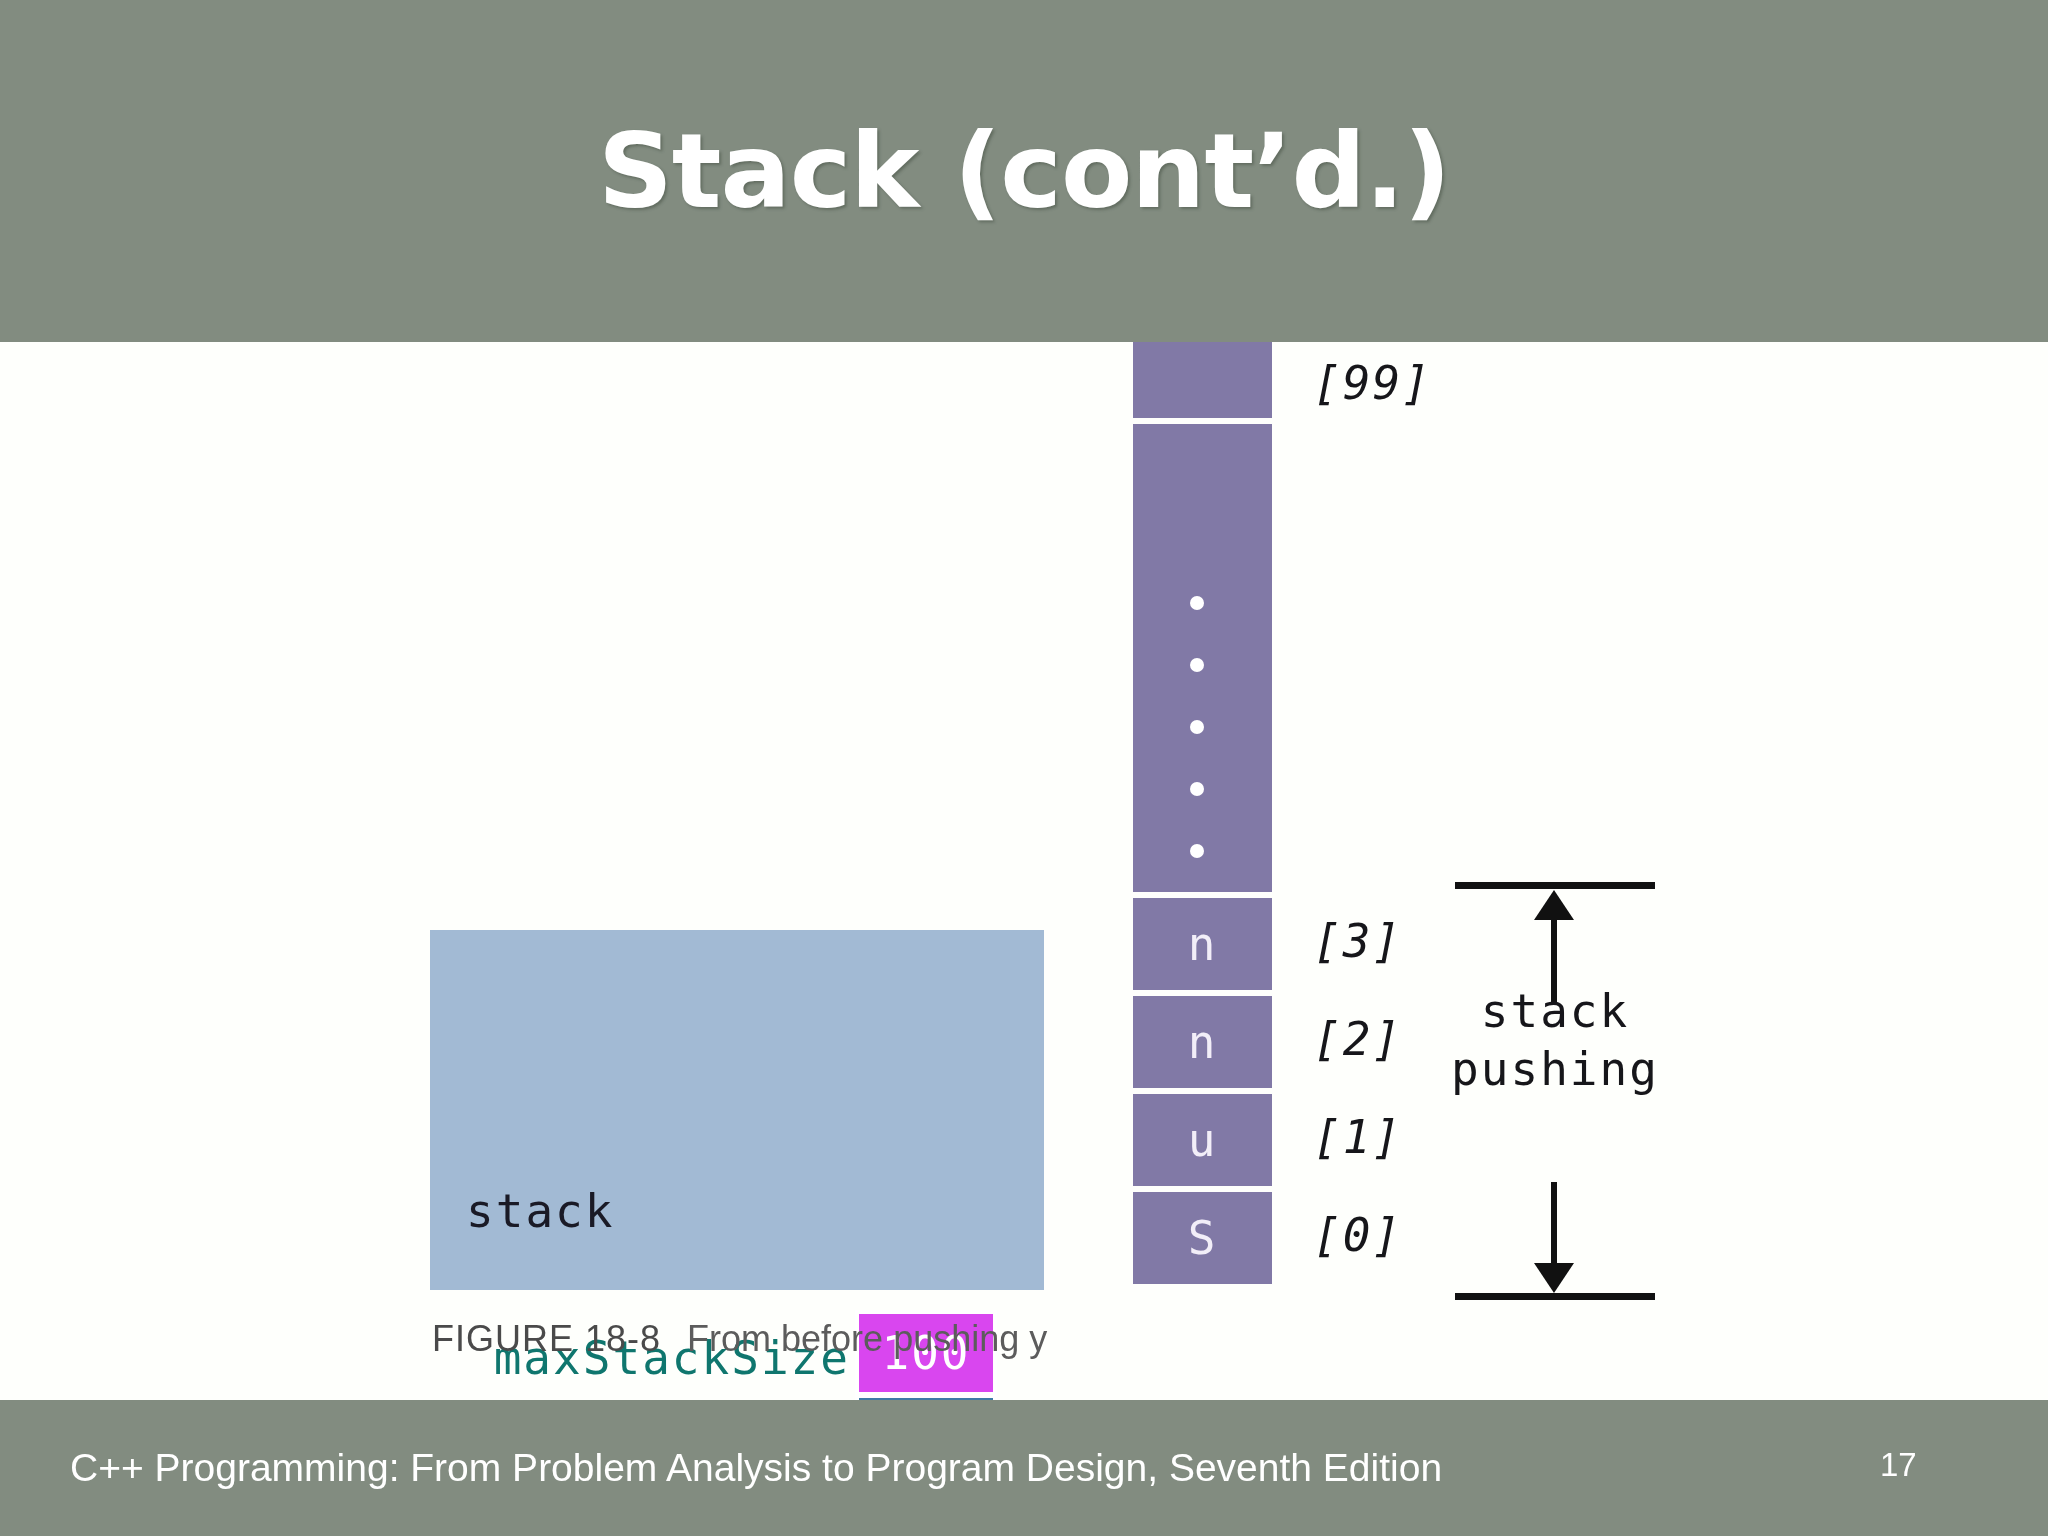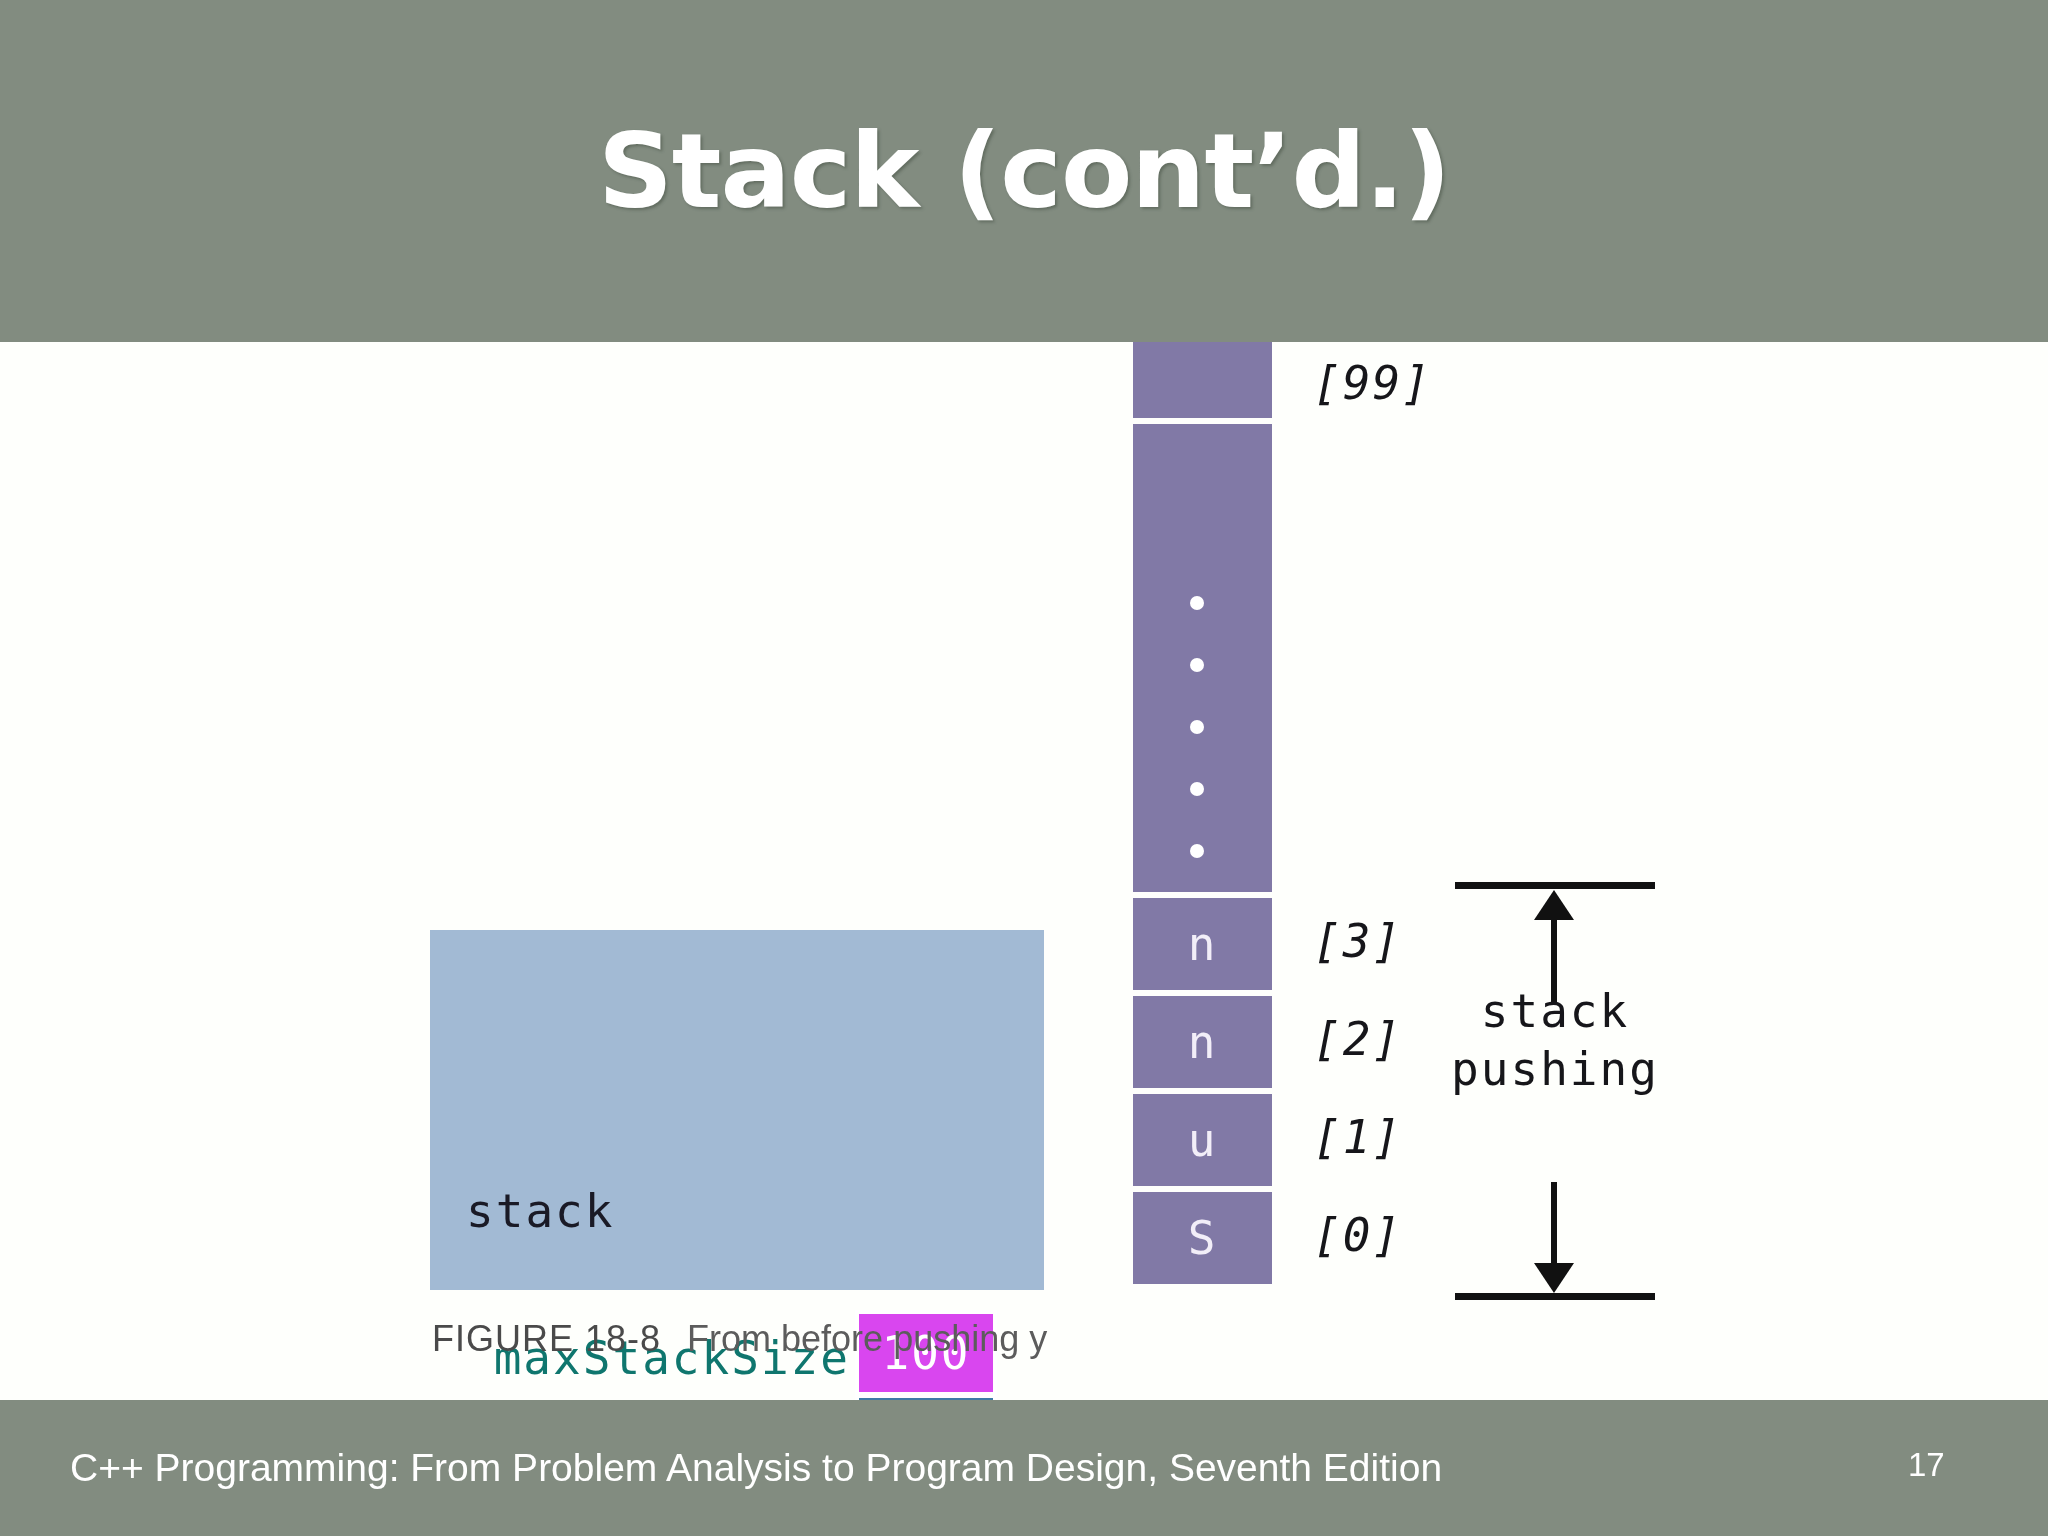--- a/index.html
+++ b/index.html
@@ -69,21 +69,20 @@
   }
   .footer-page {
     position: absolute;
     left: 1880px;
     top: 1446px;
     width: 80px;
     text-align: left;
     color: #ffffff;
     font-size: 33px;
     font-family: "Liberation Sans", sans-serif;
-    margin-left: 28px;
   }
 
   
   .figure {
     position: absolute;
     left: 0;
     top: 342px;
     width: 2048px;
     height: 1058px;
   }

